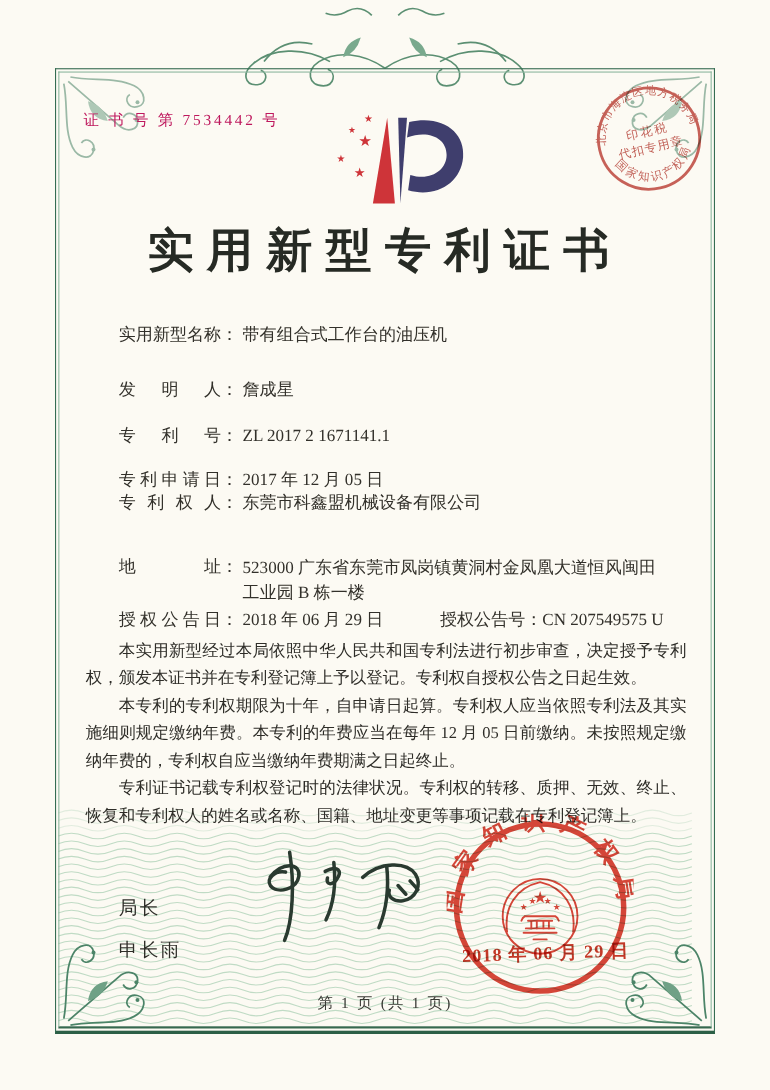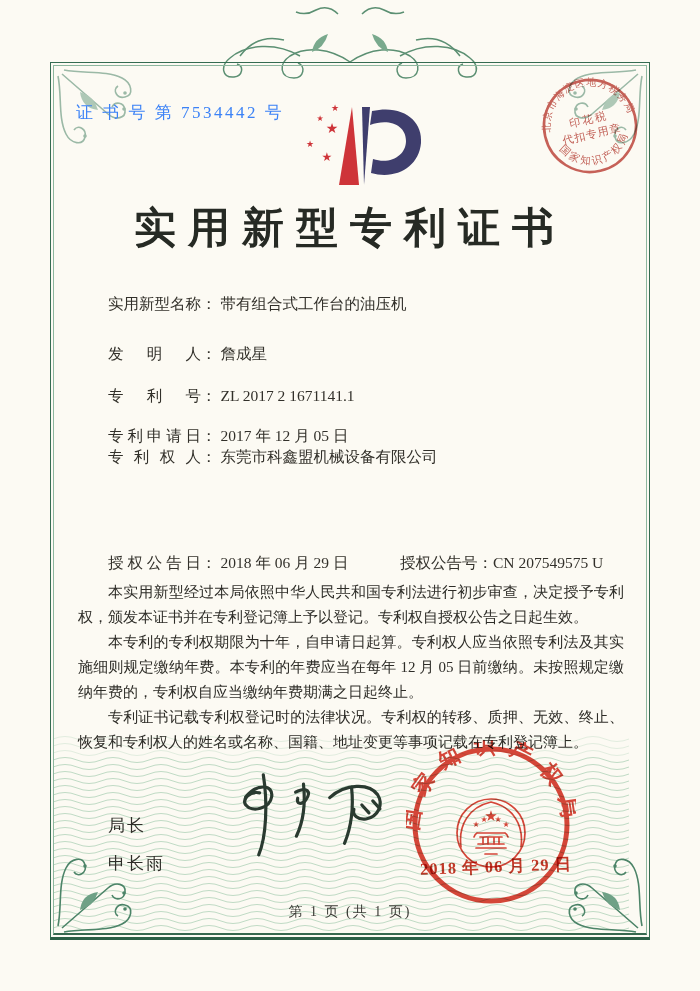--- a/index.html
+++ b/index.html
@@ -13,22 +13,22 @@
          border:1px solid #8db79f;border-bottom:2px solid #37684f;}
   
   #deco{position:absolute;left:0;top:0;z-index:1;}
   #waves path{fill:none;stroke:#c0dbc5;stroke-width:1;}
   .flourish path{fill:none;stroke:#4c8468;stroke-width:1.6;}
   .flourish .leaf{fill:#6fa186;stroke:none;}
   .flourish circle{fill:#4c8468;}
   .vine path{fill:none;stroke:#5b8f72;stroke-width:1.5;}
   .vine .leaf{fill:#79a98d;stroke:none;}
   
-  .cert-no{position:absolute;left:76px;top:101px;font-size:17px;letter-spacing:2.5px;
-           color:#3b82f6;z-index:2;}
+  .cert-no{position:absolute;left:76px;top:101px;font-size:14px;letter-spacing:2.5px;
+           color:#be185d;z-index:2;}
   .title{position:absolute;left:0;right:0;top:200px;text-align:center;font-size:42px;
          font-weight:700;letter-spacing:12px;color:#262a24;z-index:2;margin:0;}
   .row{position:absolute;left:84px;font-size:15.5px;color:#32302a;white-space:nowrap;z-index:2;}
   .row .lab{display:inline-block;width:93px;text-align:justify;text-align-last:justify;
             vertical-align:top;margin-left:24px;}
   .row .val{margin-left:4px;}
   .row-addr{display:flex;white-space:normal;}
   .row-addr .addr-val{margin-left:4px;width:440px;line-height:23px;}
   .grant-right{position:absolute;left:388px;top:553px;font-size:15.5px;color:#32302a;
                white-space:nowrap;z-index:2;margin-left:12px;}
@@ -162,20 +162,26 @@
   </div>
   <div class="row" style="top:386px">
     <span class="lab">专利号</span><span>：</span><span class="val">ZL 2017 2 1671141.1</span>
   </div>
   <div class="row" style="top:426px">
     <span class="lab">专利申请日</span><span>：</span><span class="val">2017 年 12 月 05 日</span>
   </div>
   <div class="row" style="top:447px">
     <span class="lab">专利权人</span><span>：</span><span class="val">东莞市科鑫盟机械设备有限公司</span>
   </div>
+  <div class="row row-addr" style="top:505px">
+    <span class="lab">地址</span>
+      <span>：</span>
+    <span class="addr-val"><span>523000 广东省东莞市凤岗镇黄洞村金凤凰大道恒风闽田</span><br>
+    <span>工业园 B 栋一楼</span></span>
+  </div>
   <div class="row" style="top:553px">
     <span class="lab">授权公告日</span><span>：</span><span class="val">2018 年 06 月 29 日</span>
   </div>
   <div class="grant-right">
     <span>授权公告号</span><span>：</span><span class="val">CN 207549575 U</span>
   </div>
 
   <div class="body-text">
     <p>本实用新型经过本局依照中华人民共和国专利法进行初步审查，决定授予专利权，颁发本证书并在专利登记簿上予以登记。专利权自授权公告之日起生效。</p>
     <p>本专利的专利权期限为十年，自申请日起算。专利权人应当依照专利法及其实施细则规定缴纳年费。本专利的年费应当在每年 12 月 05 日前缴纳。未按照规定缴纳年费的，专利权自应当缴纳年费期满之日起终止。</p>

